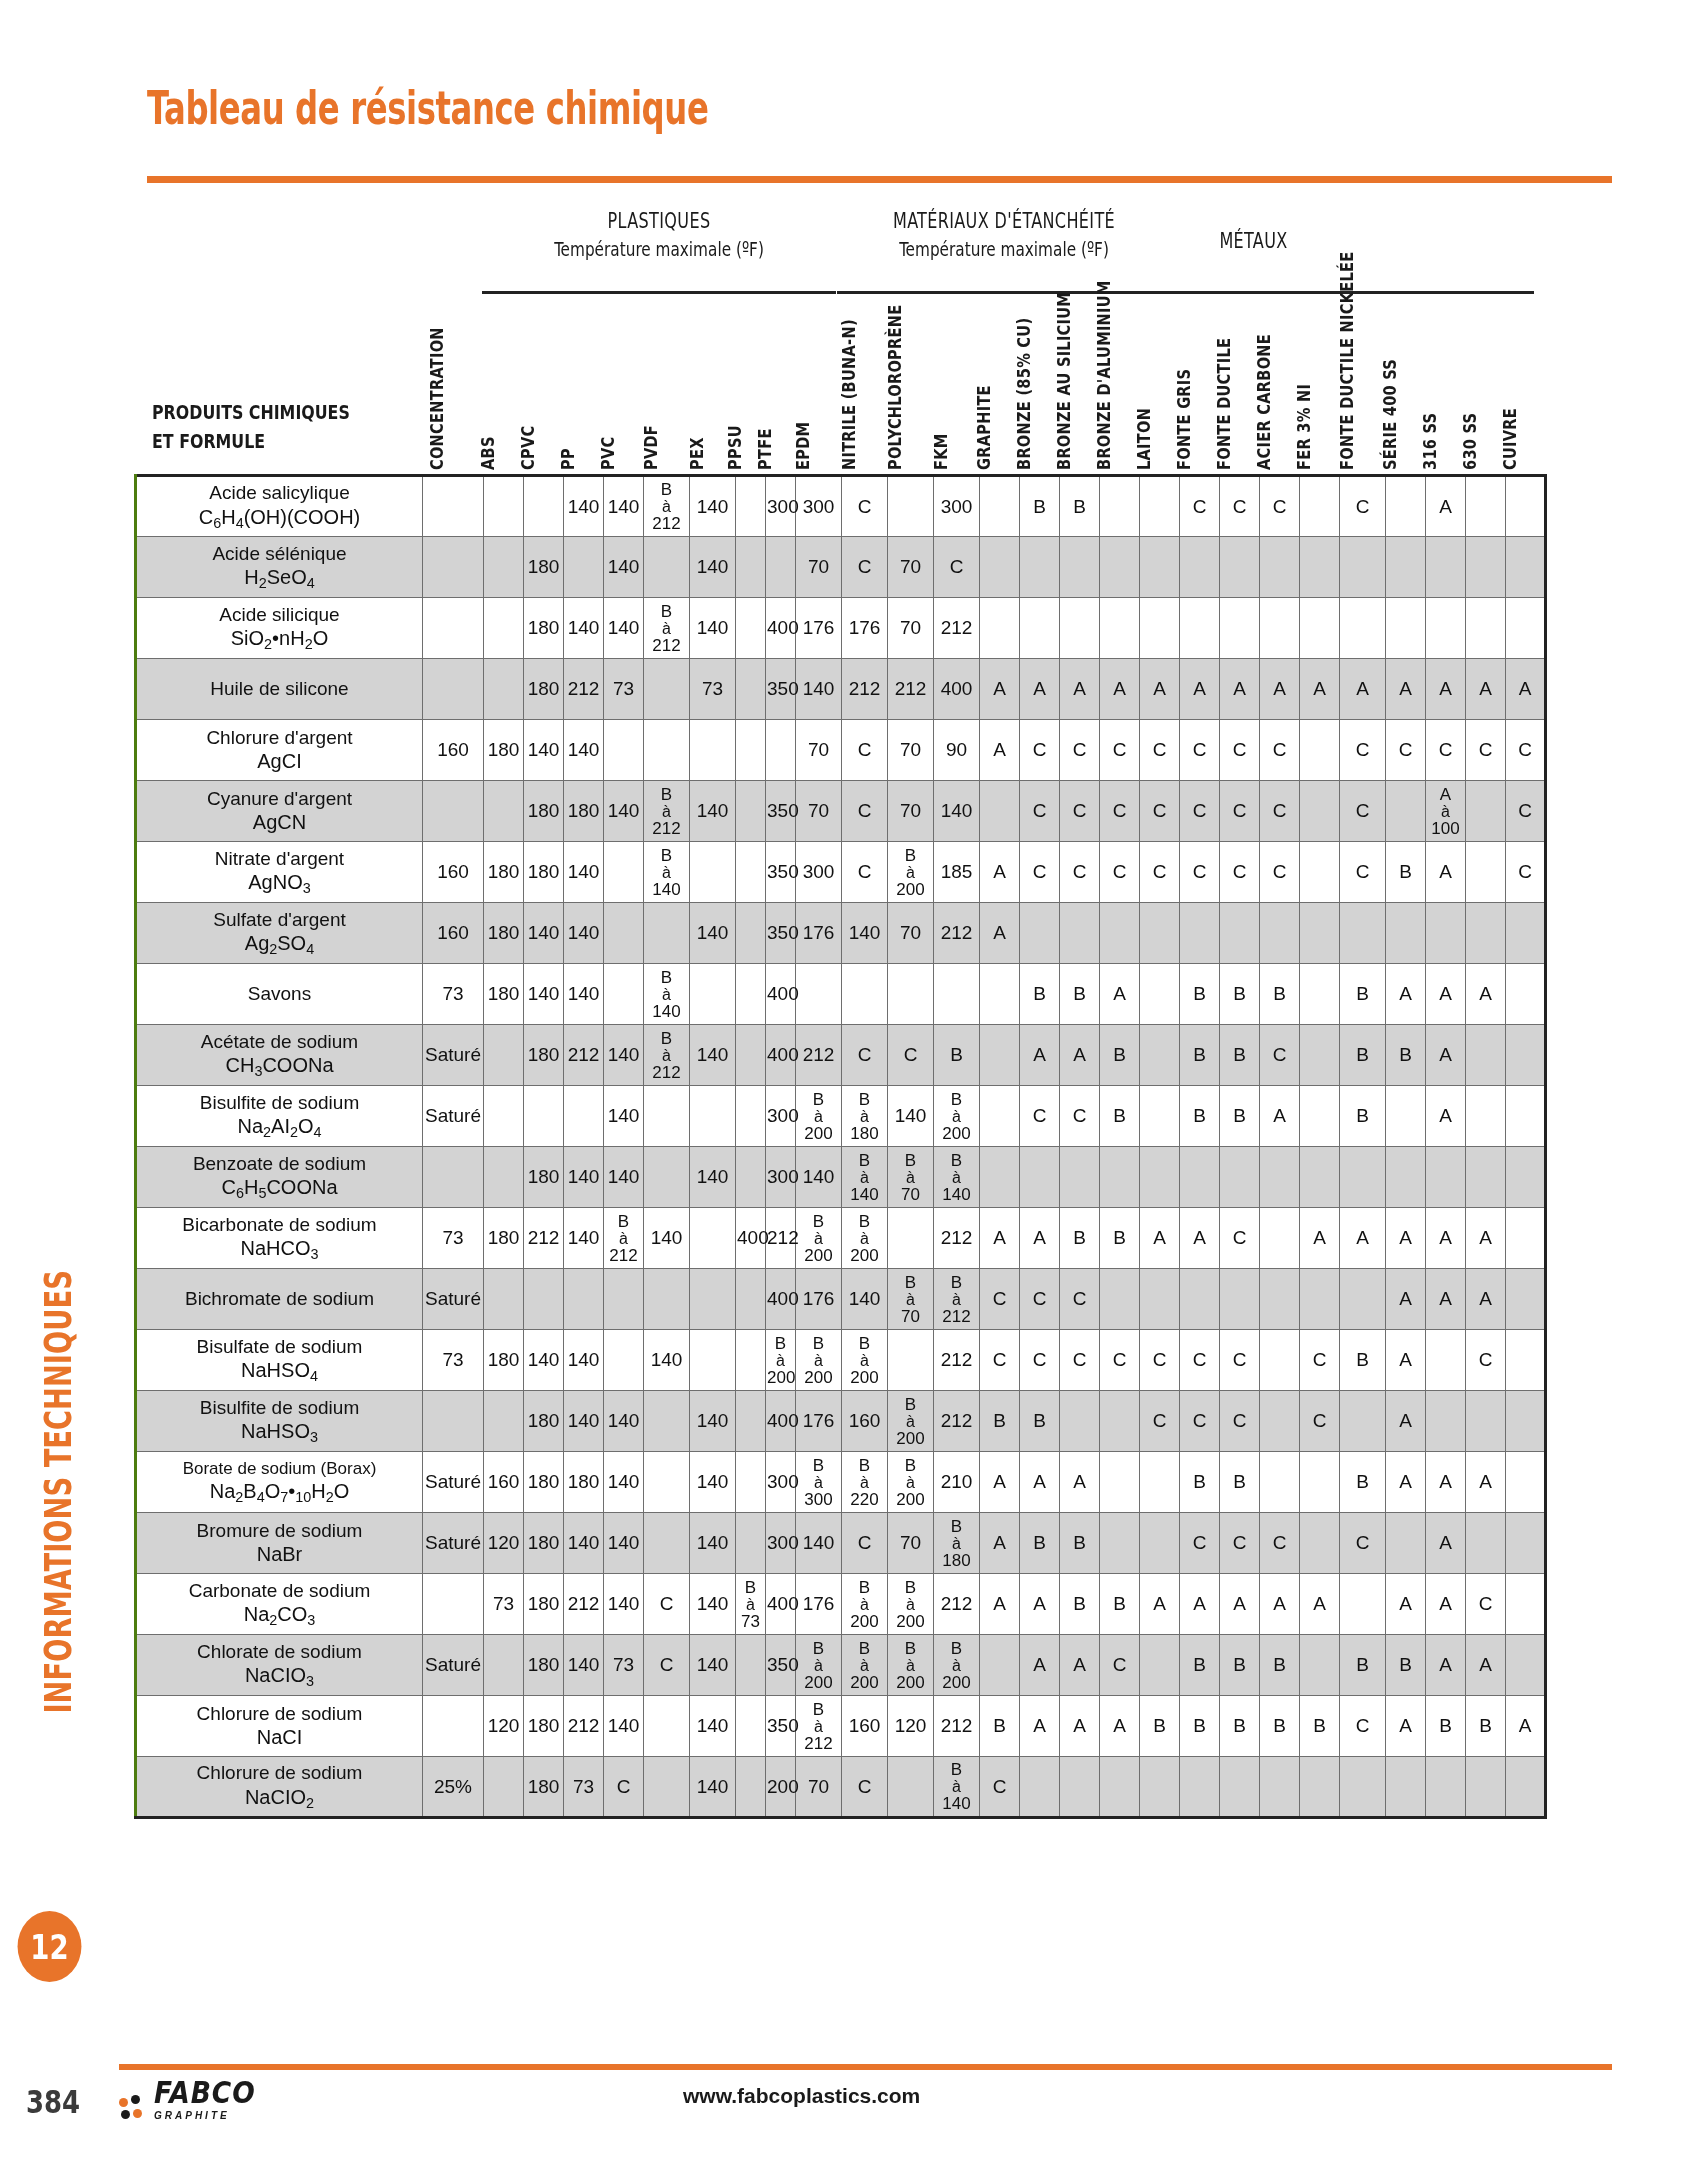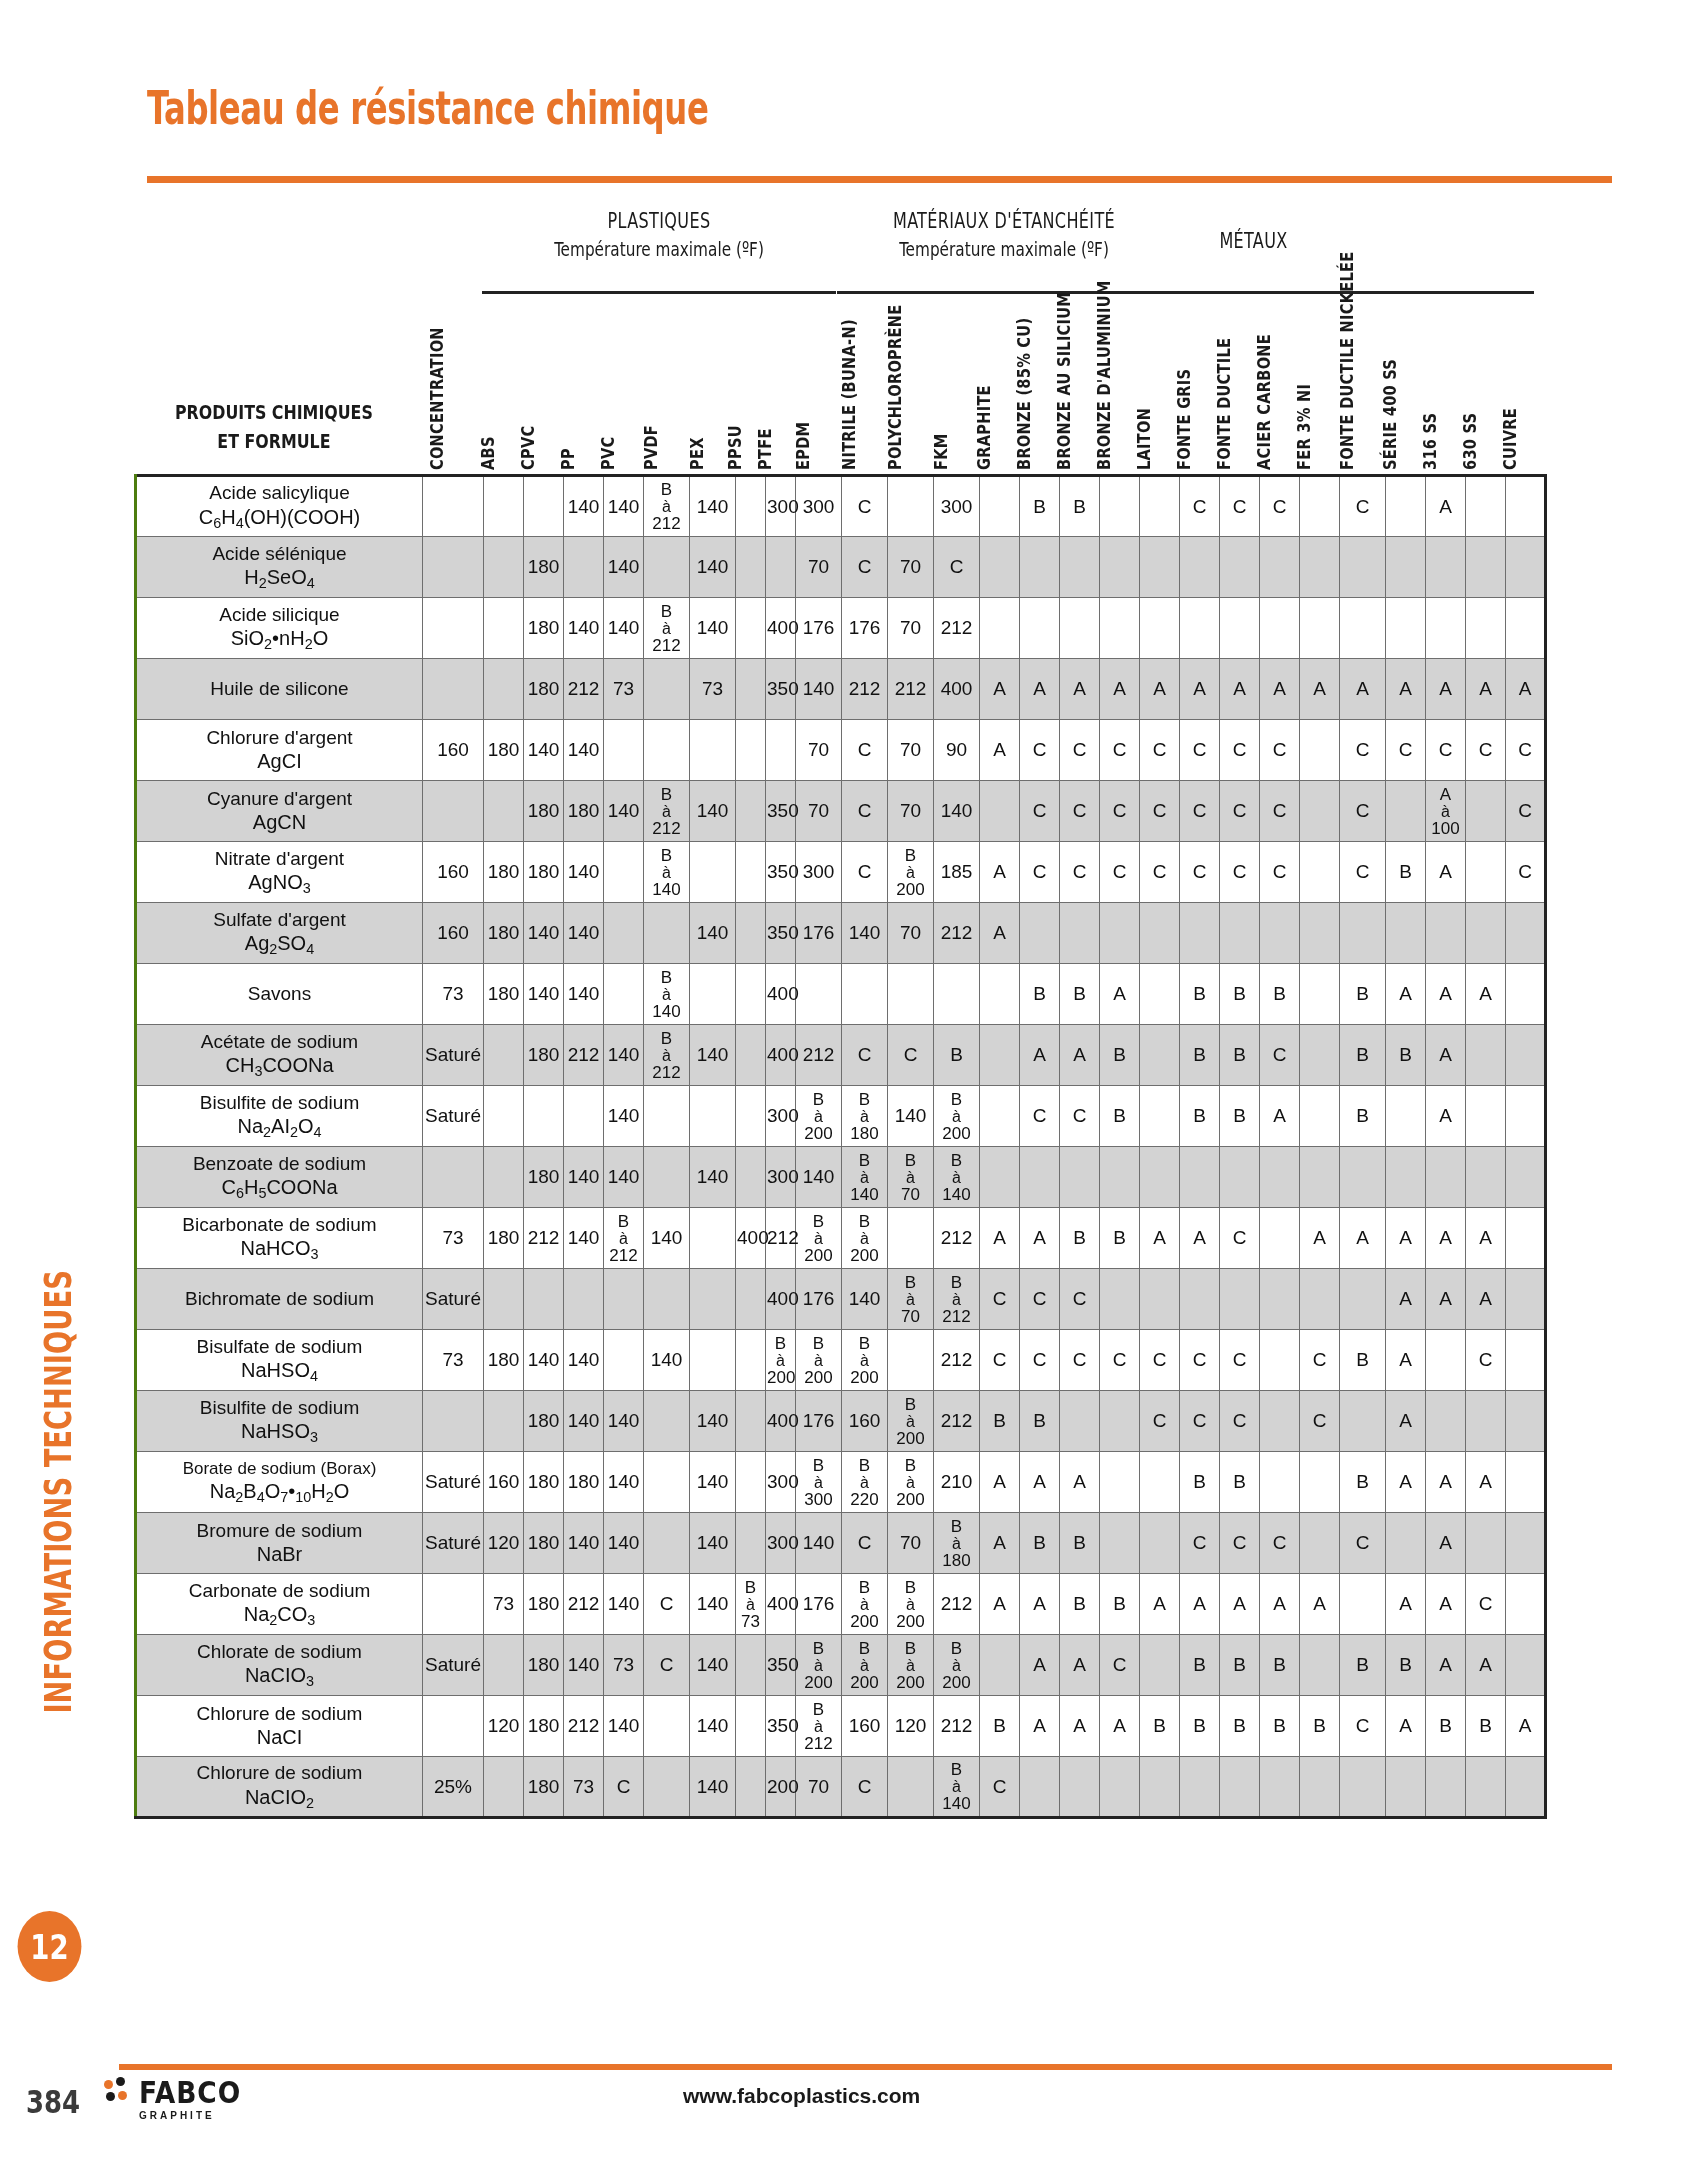--- a/index.html
+++ b/index.html
@@ -64,21 +64,21 @@
   #footer-rule {
     position:absolute; left:119px; top:2064px;
     width:1493px; height:6px; background:#E8742A;
   }
   #folio {
     position:absolute; left:26px; top:2083px;
     font-family:"DejaVu Sans Condensed","Liberation Sans Narrow","Liberation Sans", sans-serif;
     font-size:32px; font-weight:bold; color:#3b3b3b;
     transform:scaleX(0.9); transform-origin:left center;
   }
-  #brand { position:absolute; left:104px; top:2077px; display:flex; align-items:flex-start; gap:9px;}
+  #brand { position:absolute; left:119px; top:2077px; display:flex; align-items:flex-end; gap:9px;font-style:italic;}
   #brand-dots { width:26px; height:26px; position:relative; }
   #brand-dots i { position:absolute; width:9px; height:9px; border-radius:50%; background:#E8742A; }
   #brand-dots i:nth-child(1){ left:0; top:3px; }
   #brand-dots i:nth-child(2){ left:12px; top:0; background:#1a1a1a; }
   #brand-dots i:nth-child(3){ left:2px; top:15px; background:#1a1a1a;}
   #brand-dots i:nth-child(4){ left:14px; top:14px; }
   #brand-text { line-height:1; }
   #brand-name {
     font-family:"DejaVu Sans Condensed","Liberation Sans Narrow","Liberation Sans", sans-serif;
     font-size:31px; font-weight:bold; color:#1a1a1a; letter-spacing:1px;
@@ -118,21 +118,21 @@
   .vlabel-box { height:180px; position:relative; }
   .vlabel {
     position:absolute; bottom:4px; left:50%;
     transform-origin:left bottom;
     transform:rotate(-90deg) scaleX(0.9);
     white-space:nowrap;
     font-family:"DejaVu Sans Condensed","Liberation Sans Narrow","Liberation Sans", sans-serif;
     font-size:18px; color:#1a1a1a; letter-spacing:0.3px;
     margin-left:-6px;
   }
-  th.chem-head { text-align:center; vertical-align:bottom; padding:0 0 18px 16px; }
+  th.chem-head { text-align:left; vertical-align:bottom; padding:0 0 18px 16px; }
   .chem-head-txt {
     font-family:"DejaVu Sans Condensed","Liberation Sans Narrow","Liberation Sans", sans-serif;
     font-size:20px; color:#1a1a1a; line-height:1.45; transform:scaleX(0.88);
     transform-origin:left; display:inline-block;
   }
 
   tbody td {
     border:1px solid #6e6e6e;
     font-family:"Liberation Sans", sans-serif;
     font-size:19px;

